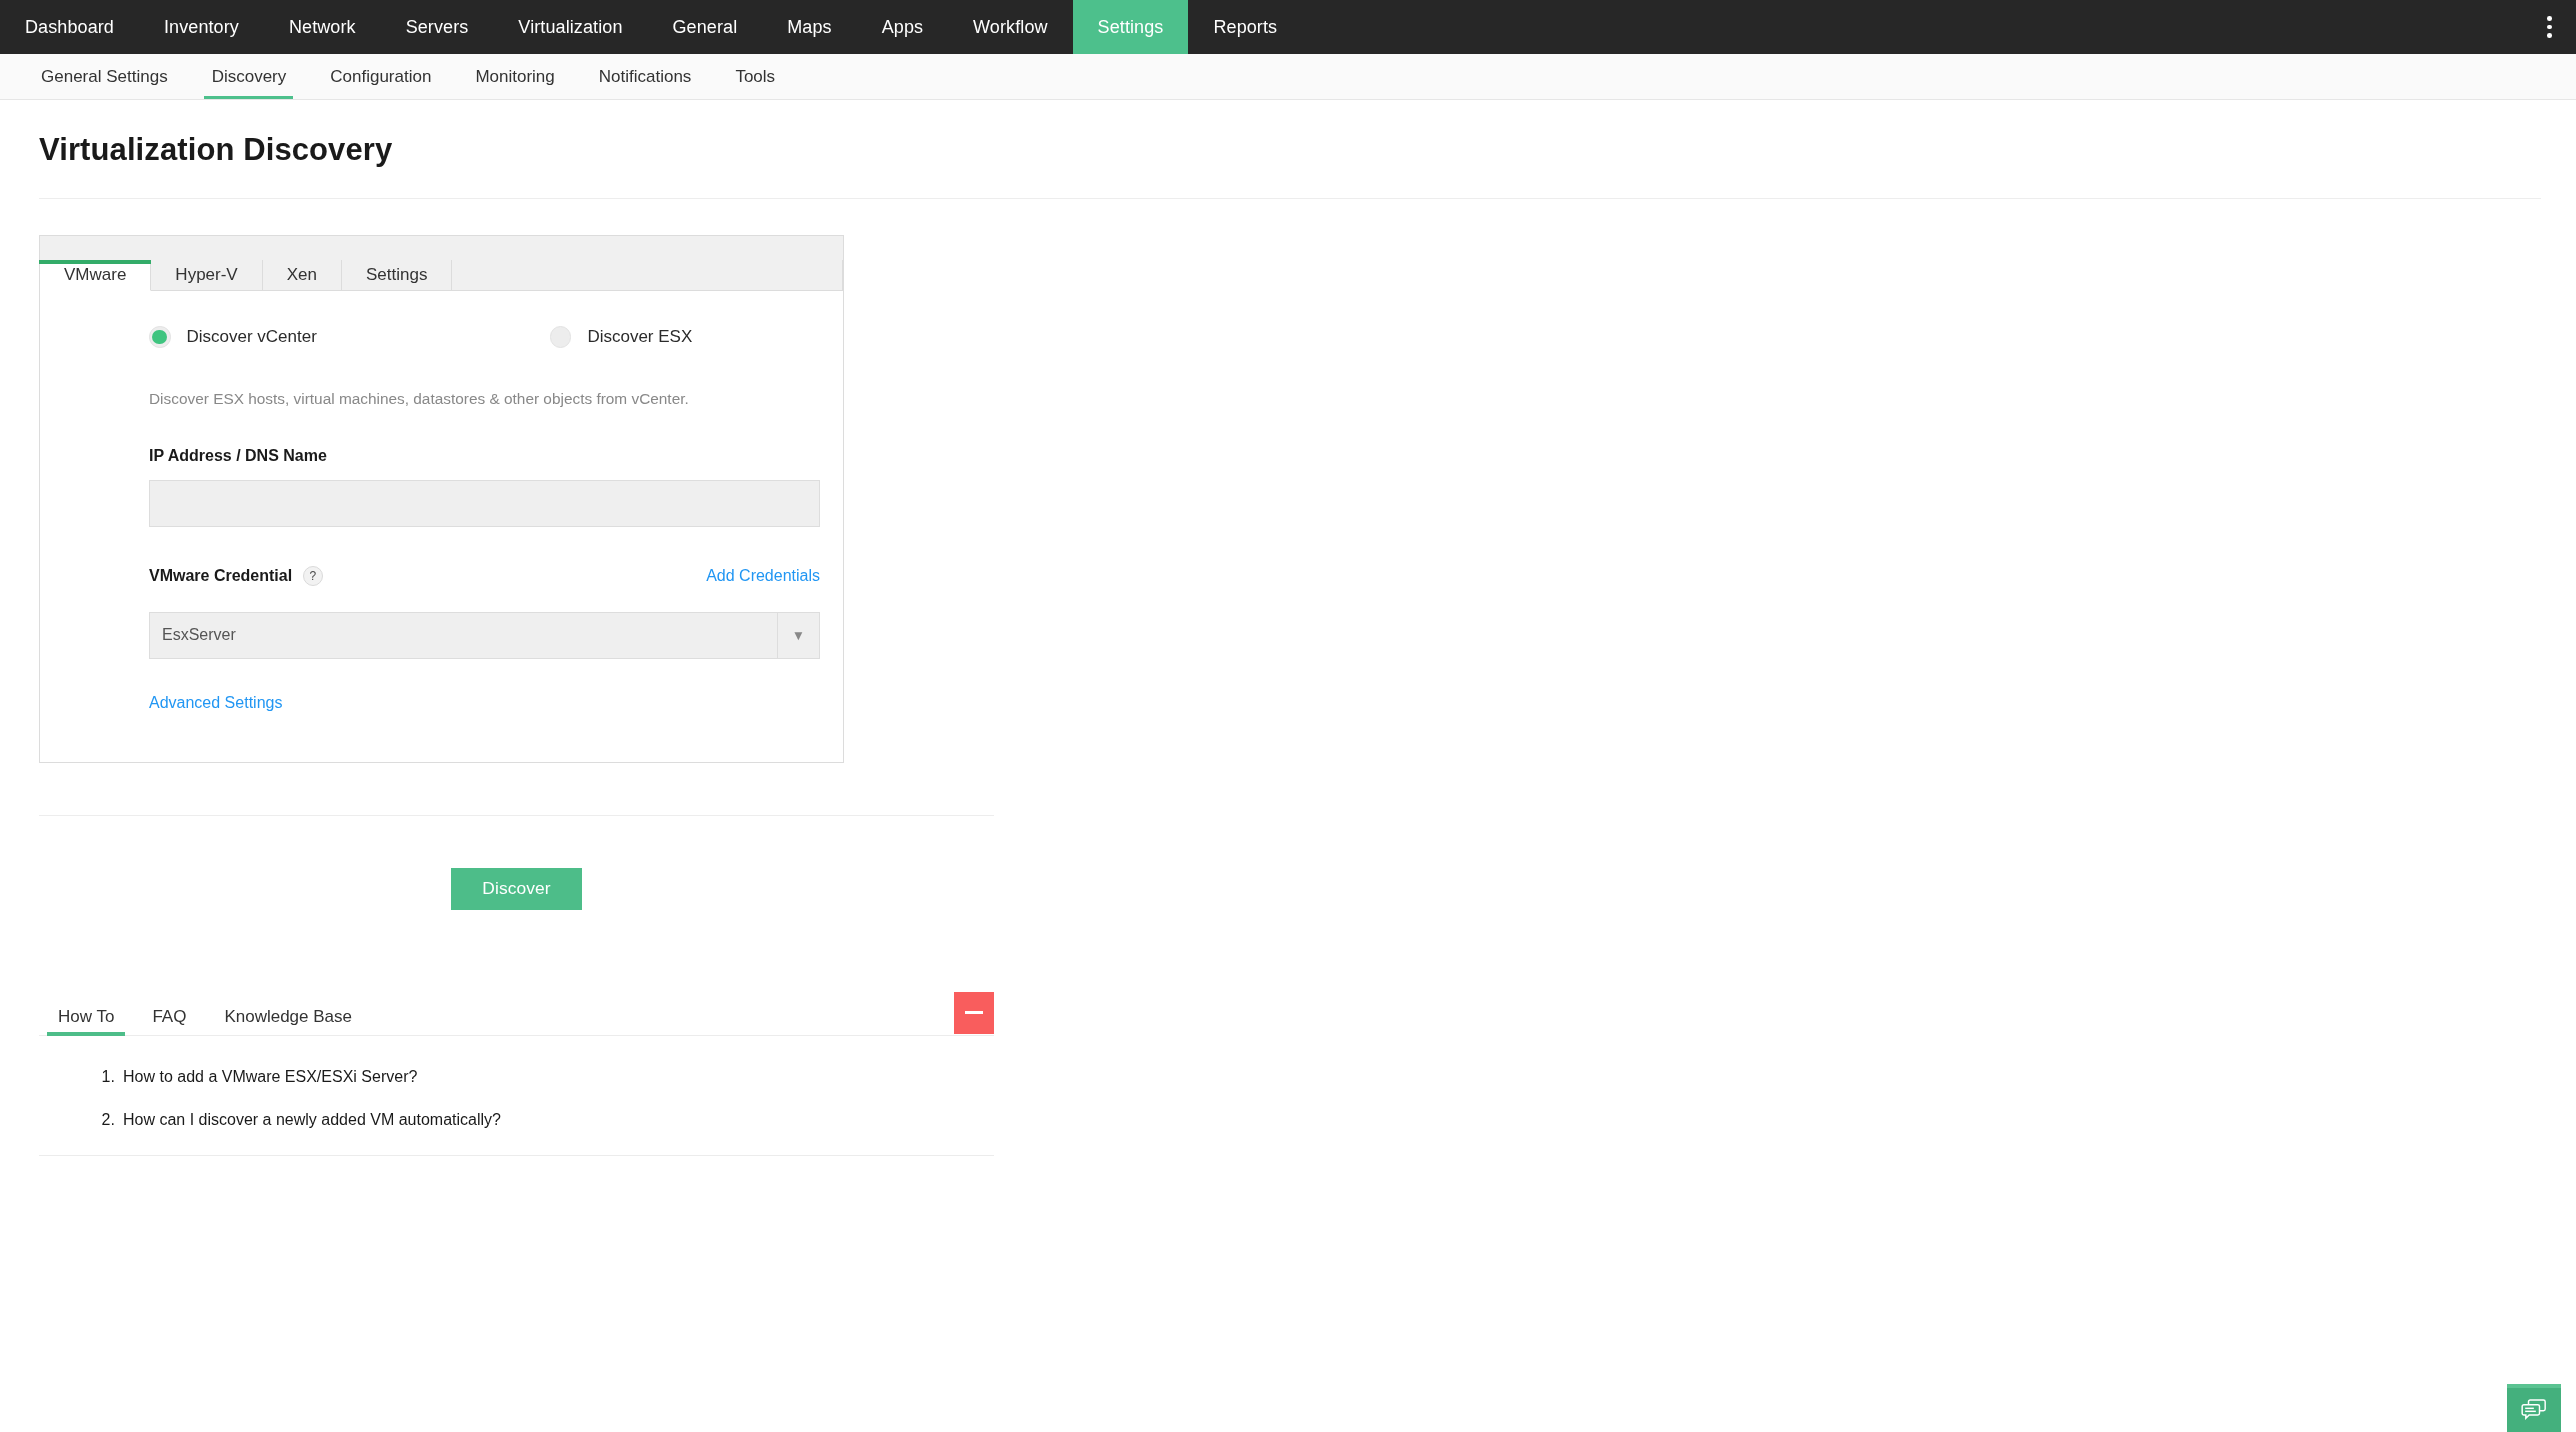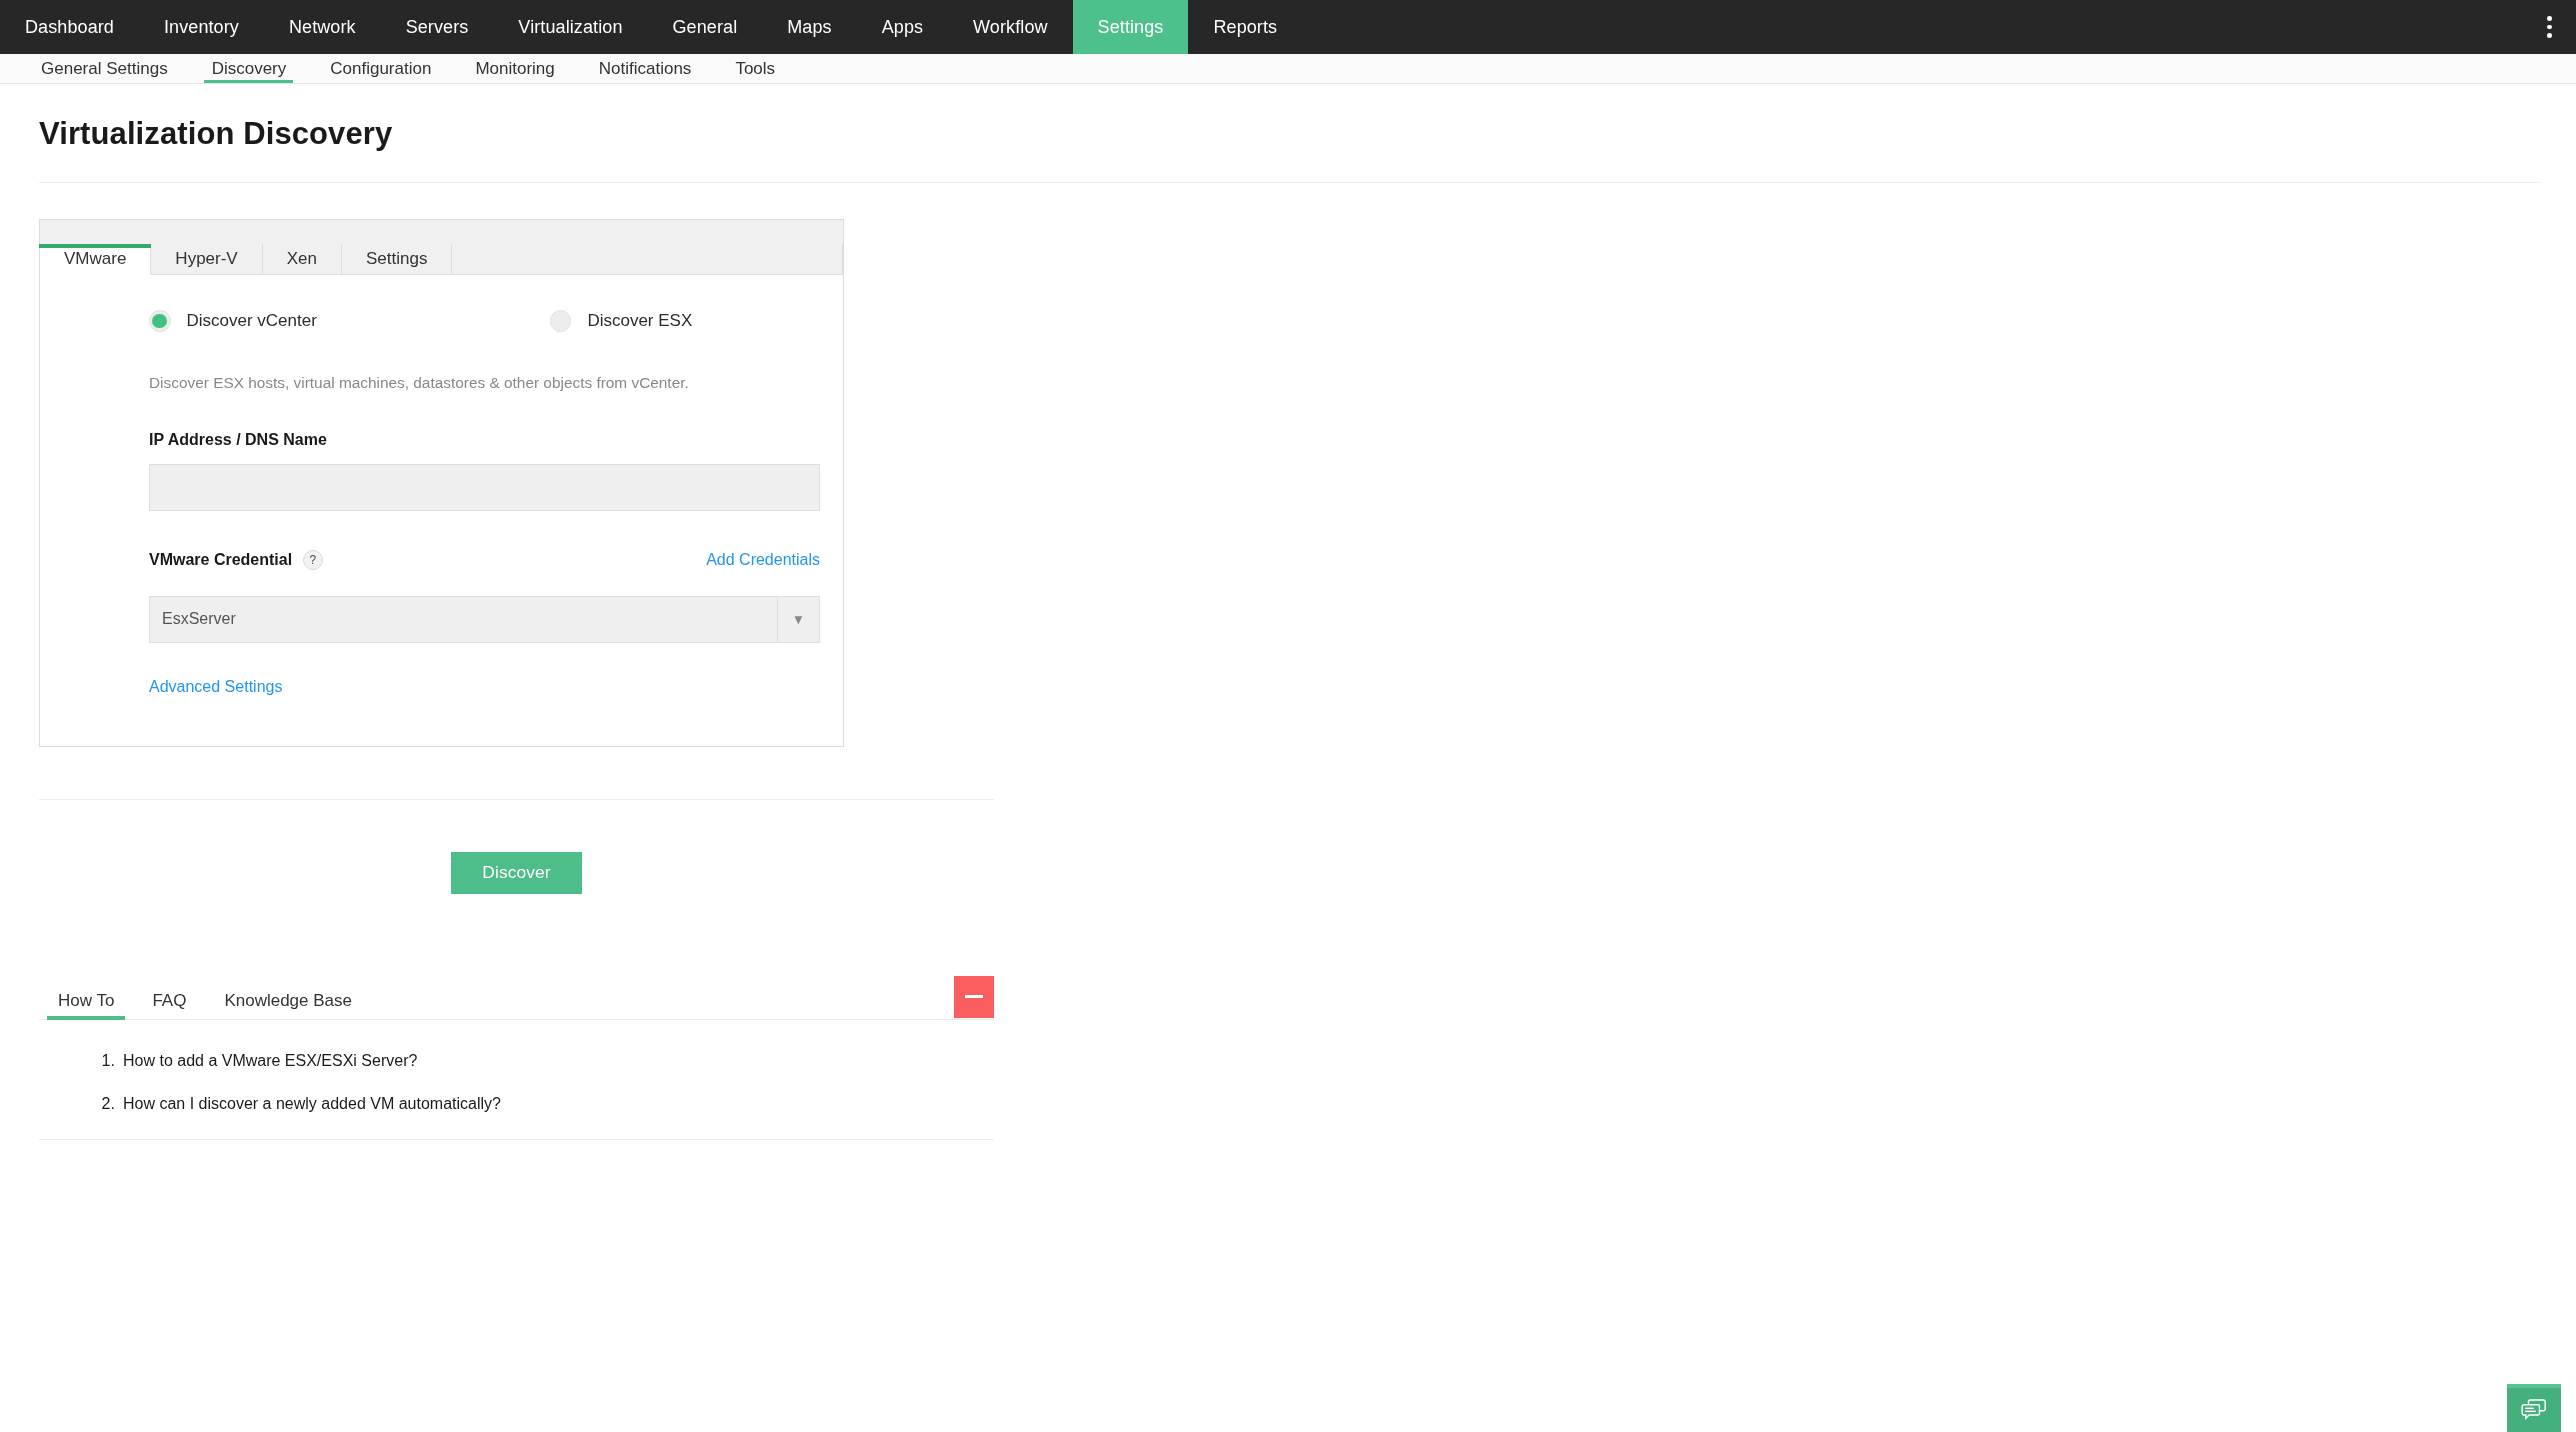--- a/index.html
+++ b/index.html
@@ -36,21 +36,21 @@
     display: flex; flex-direction: column;
     align-items: center; justify-content: center;
     gap: 4px;
     cursor: pointer;
     padding-right: 14.8px;
   }
   .kebab i { width: 4.7px; height: 4.7px; border-radius: 50%; background: #ffffff; display: block; }
 
   
   .subnav {
-    height: 30px;
+    height: 46px;
     background: #FAFAFA;
     border-bottom: 0.7px solid #E6E6E6;
     display: flex;
     align-items: stretch;
     padding-left: 19px;
   }
   .subnav-item {
     display: flex;
     align-items: center;
     padding: 0 22px;

